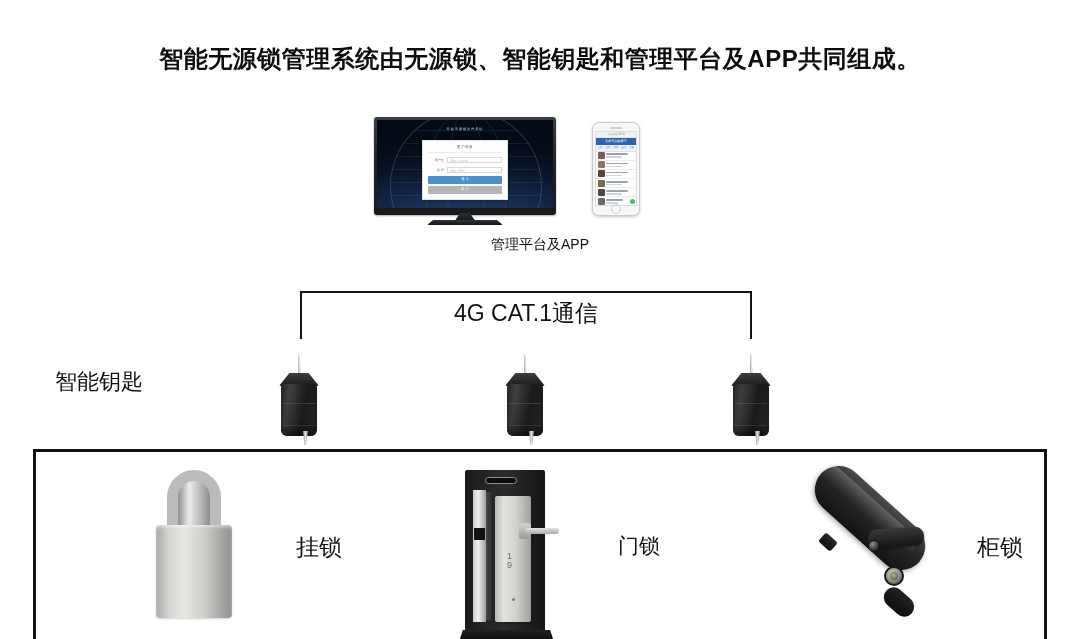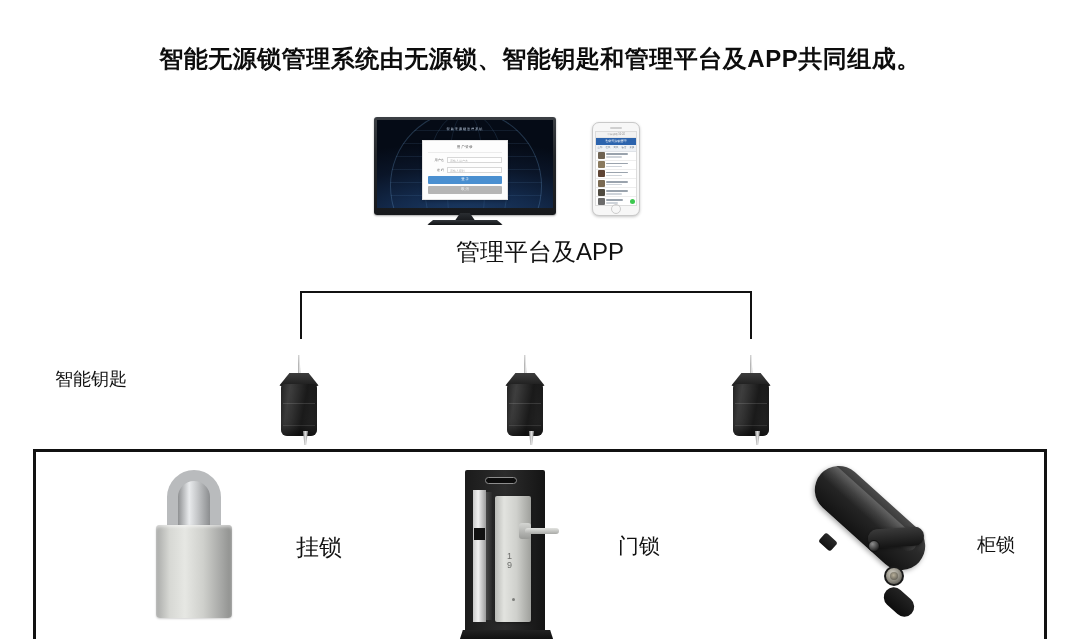--- a/index.html
+++ b/index.html
@@ -269,33 +269,33 @@
   .ph-badge {
     width: 5px; height: 5px;
     border-radius: 50%;
     background: #3cc84f;
     flex: 0 0 auto;
   }
 
   
   .label {
     position: absolute;
-    font-size: 24px;
+    font-size: 14px;
     color: #111;
     white-space: nowrap;
   }
   #label-platform {
     left: 0; top: 203px;
     width: 1080px;
     text-align: center;
   }
   #label-key {
     left: 55px;
     top: 334px;
-    font-size: 18px;
+    font-size: 22px;
   }
   #label-comm {
     left: 300px;
     top: 265px;
     width: 452px;
     text-align: center;
     font-size: 23px;
   }
 
   
@@ -594,21 +594,21 @@
     width: 34px;
     height: 20px;
     background: linear-gradient(180deg,#242424,#0d0d0d);
     border-radius: 10px;
     transform: rotate(42deg);
   }
 
   
   #cap-padlock  { left: 296px; top: 499px; font-size: 23px; }
   #cap-doorlock { left: 618px; top: 499px; font-size: 21px; }
-  #cap-cabinet  { left: 977px; top: 499px; font-size: 19px; }
+  #cap-cabinet  { left: 977px; top: 499px; font-size: 23px; }
 </style>
 </head>
 <body>
 
 <div id="stage">
 
   <div class="title">智能无源锁管理系统由无源锁、智能钥匙和管理平台及APP共同组成。</div>
 
   <div id="monitor">
     <div class="mon-bezel">
@@ -695,20 +695,21 @@
           <div class="ph-badge"></div>
         </div>
       </div>
     </div>
     <div class="ph-home"></div>
   </div>
 
   <div class="label" id="label-platform">管理平台及APP</div>
 
   <div id="bracket"></div>
+  <div class="label" id="label-comm">4G CAT.1通信</div>
 
   <div class="label" id="label-key">智能钥匙</div>
 
   <div class="key" style="left:277px; top:322px;">
     <div class="key-blade"></div>
     <div class="key-shoulder"></div>
     <div class="key-body"></div>
     <div class="key-seam"></div>
     <div class="key-seam2"></div>
     <div class="key-tip"></div>

